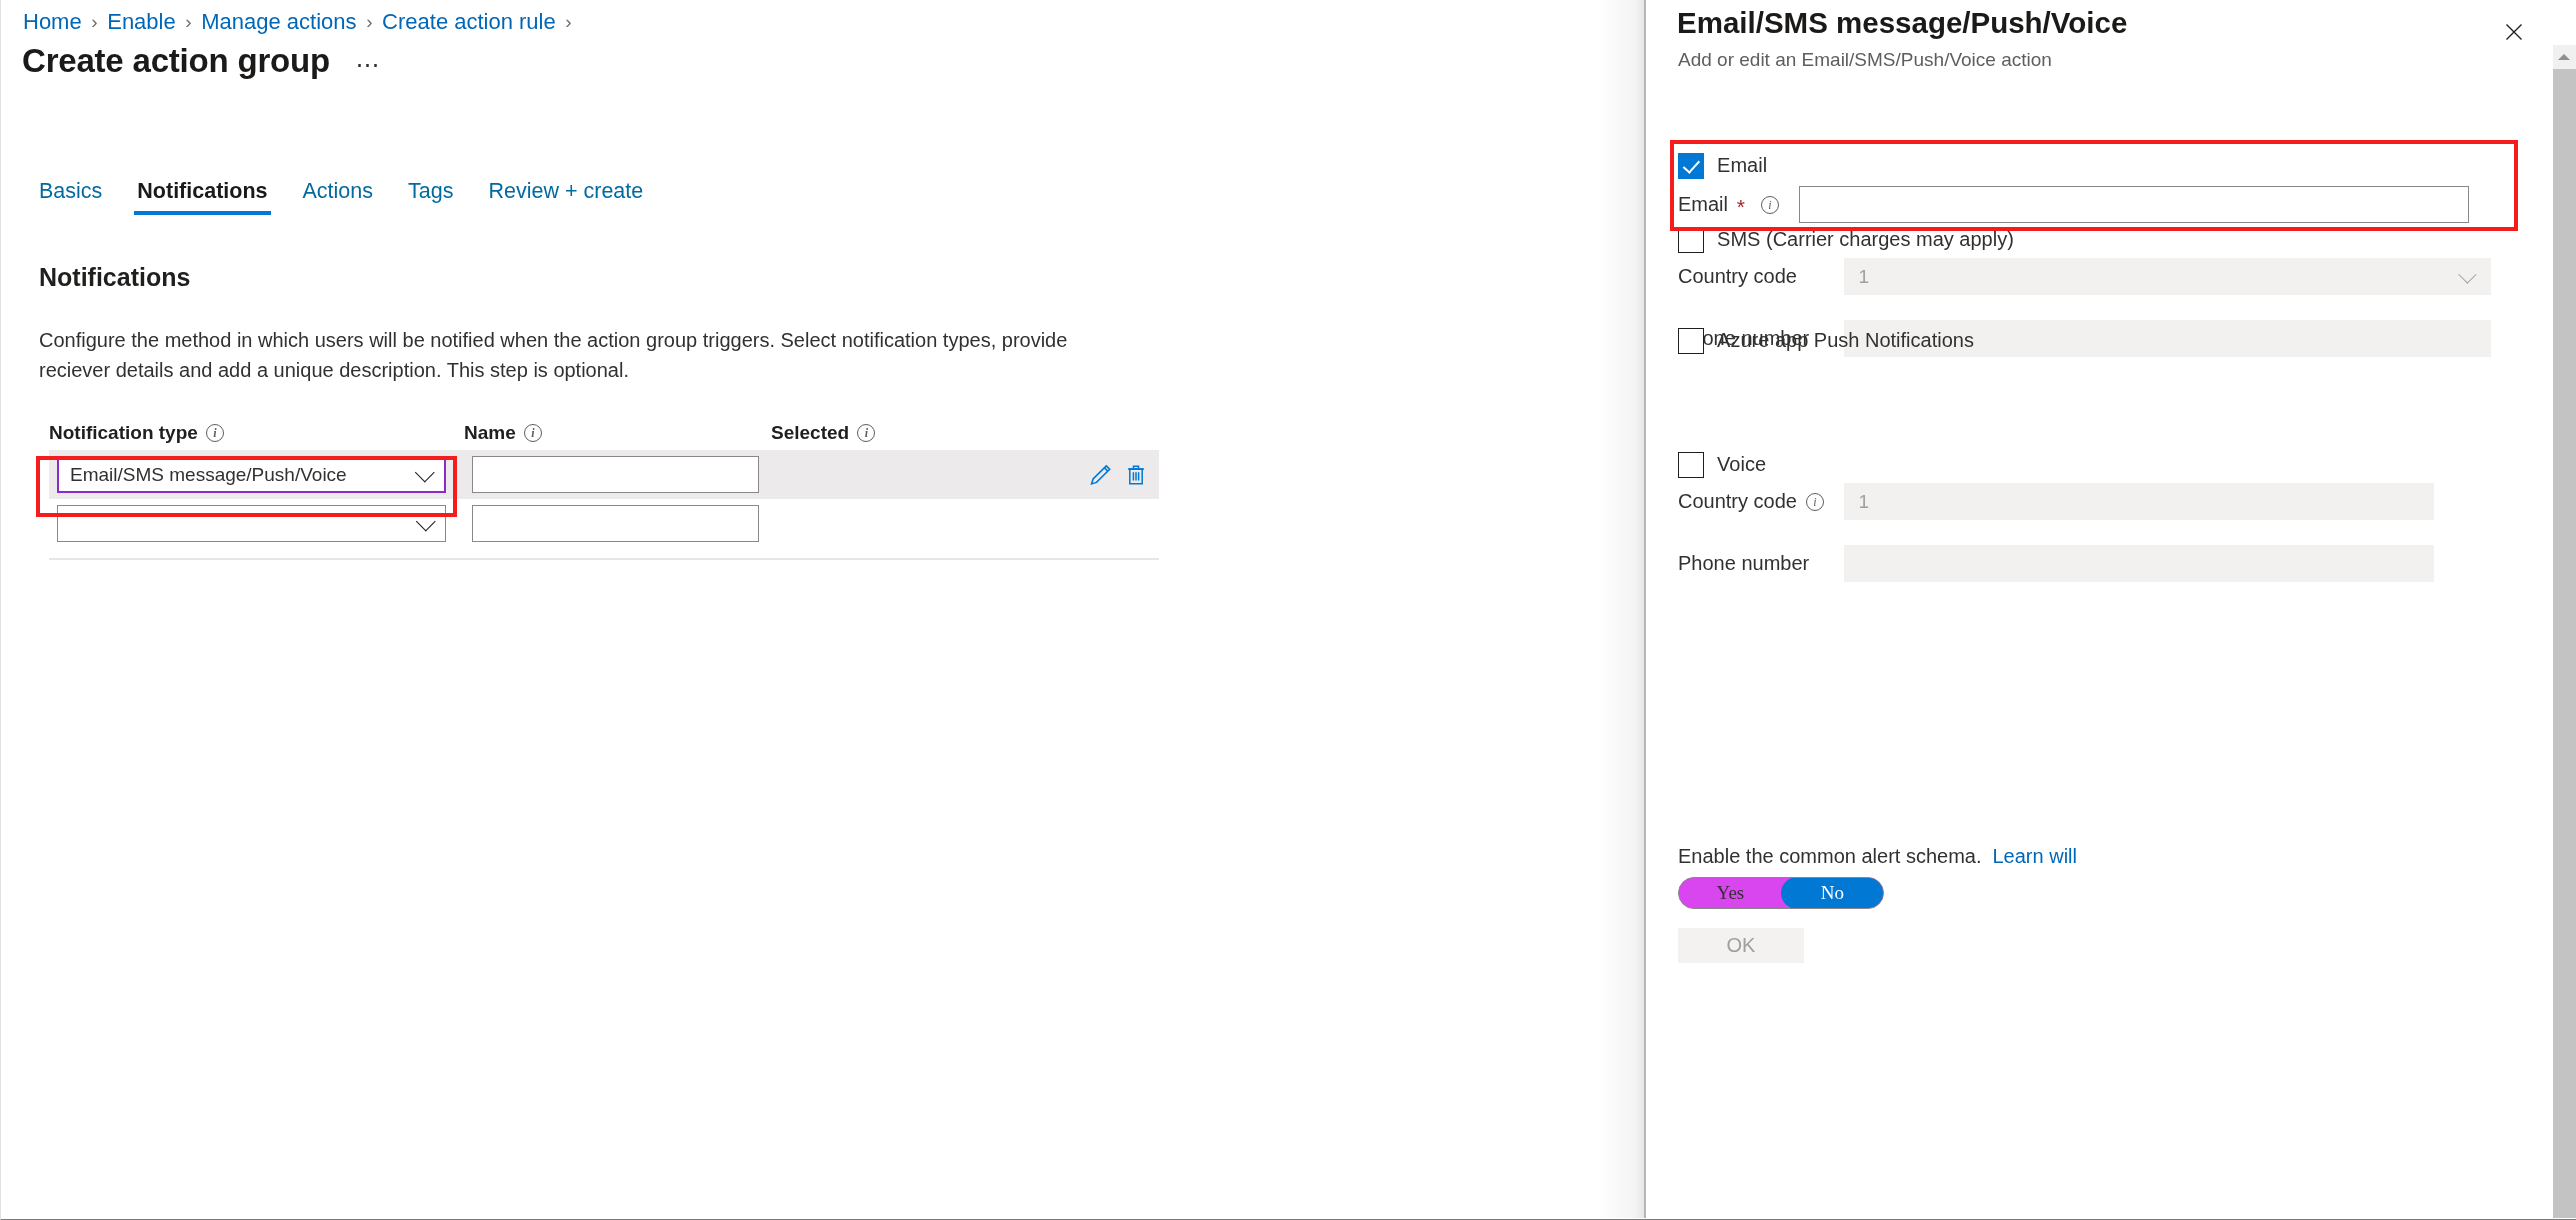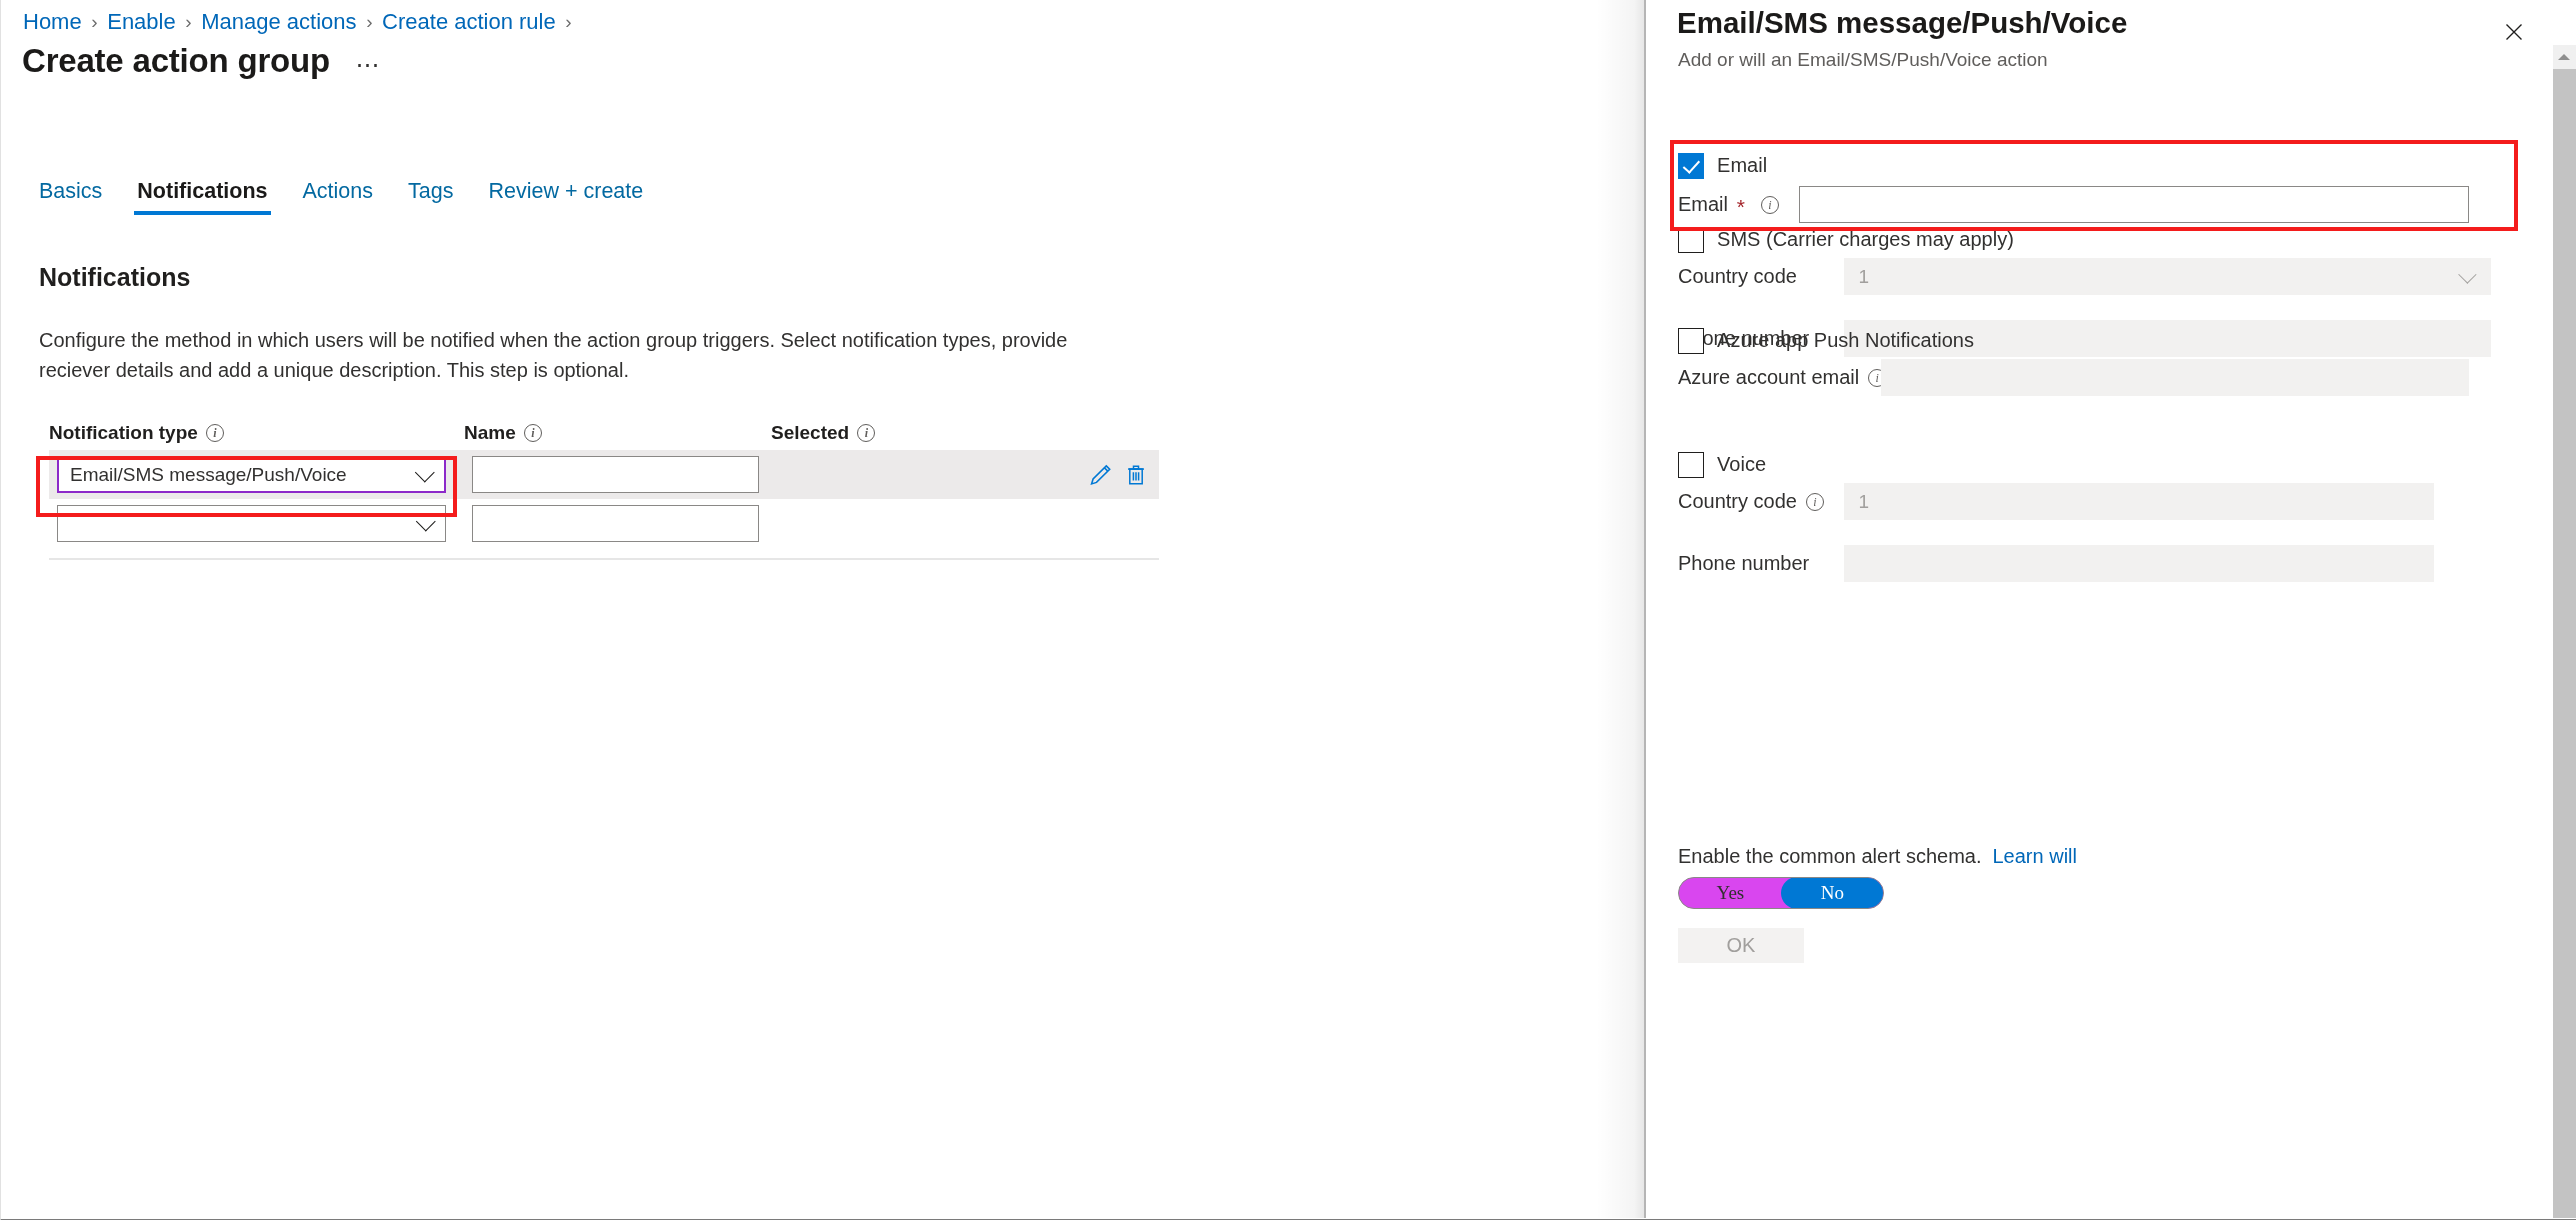--- a/index.html
+++ b/index.html
@@ -552,21 +552,21 @@
     <div id="table-bottom-rule"></div>
     <div id="highlight-dropdown"></div>
   </div>
 
   <div id="pane-shadow"></div>
   <div id="pane-edge"></div>
 
   <div id="blade">
 
     <div id="blade-title">Email/SMS message/Push/Voice</div>
-    <div id="blade-subtitle">Add or will an Email/SMS/Push/Voice action</div>
+    <div id="blade-subtitle">Add or edit an Email/SMS/Push/Voice action</div>
     <div id="blade-close">
       <svg width="24" height="24" viewBox="0 0 24 24" stroke="#201f1e" stroke-width="1.4" fill="none">
         <path d="M4.5 4.5 L19.5 19.5 M19.5 4.5 L4.5 19.5"></path>
       </svg>
     </div>
 
     <div id="blade-body">
 
       <div class="cb-row" style="left:32px; top:70px;">
         <div class="cbox checked"></div>
@@ -597,29 +597,20 @@
         <div class="input-disabled" style="width:647px; margin-left:80px;">
           <span></span>
         </div>
       </div>
 
       <div class="cb-row" style="left:32px; top:245px; top:245px;" hidden=""></div>
 
       <div class="cb-row" style="left:32px; top:245px;">
         <div class="cbox"></div>
         <div class="cb-label">Azure app Push Notifications</div>
-      </div>
-      <div class="field-row" style="left:32px; top:276px;">
-        <div class="field-label" style="width:175px;">
-          <span>Azure account email</span>
-          <span class="info-icon"></span>
-        </div>
-        <div class="input-disabled" style="width:588px; margin-left:28px;">
-          <span></span>
-        </div>
       </div>
 
       <div class="cb-row" style="left:32px; top:369px;">
         <div class="cbox"></div>
         <div class="cb-label">Voice</div>
       </div>
       <div class="field-row" style="left:32px; top:400px;">
         <div class="field-label" style="width:144px;">
           <span>Country code</span>
           <span class="info-icon"></span>

